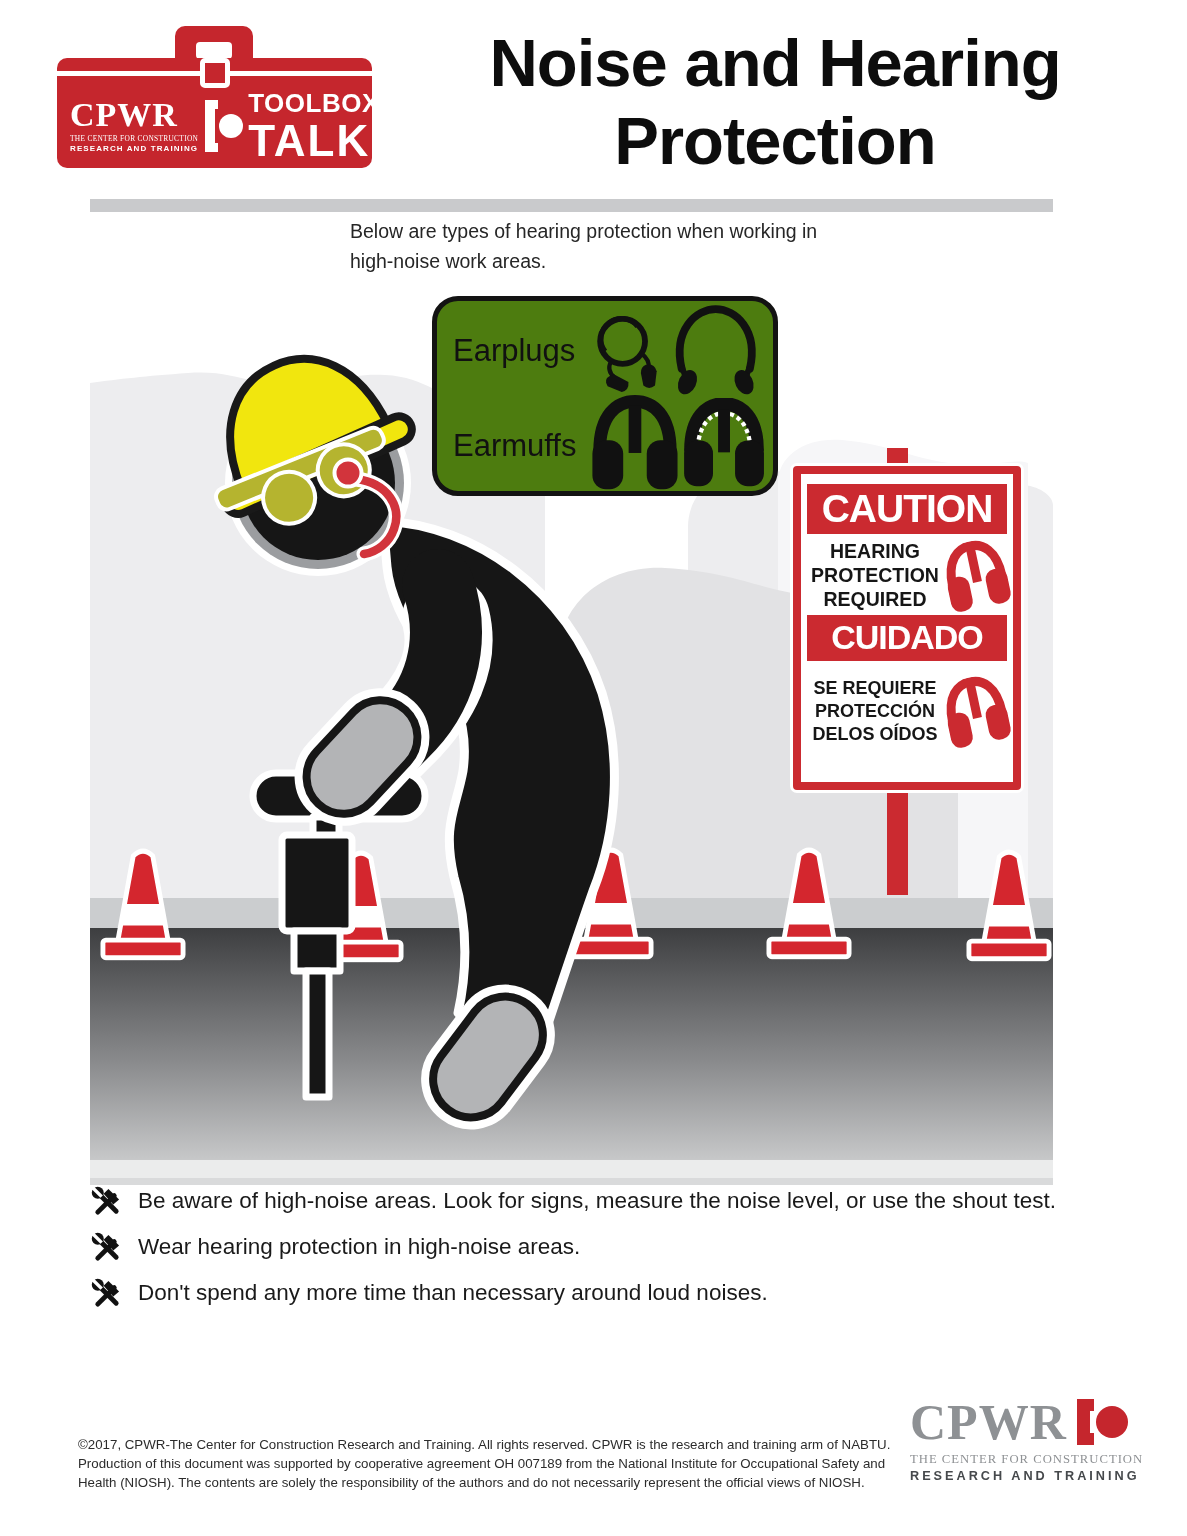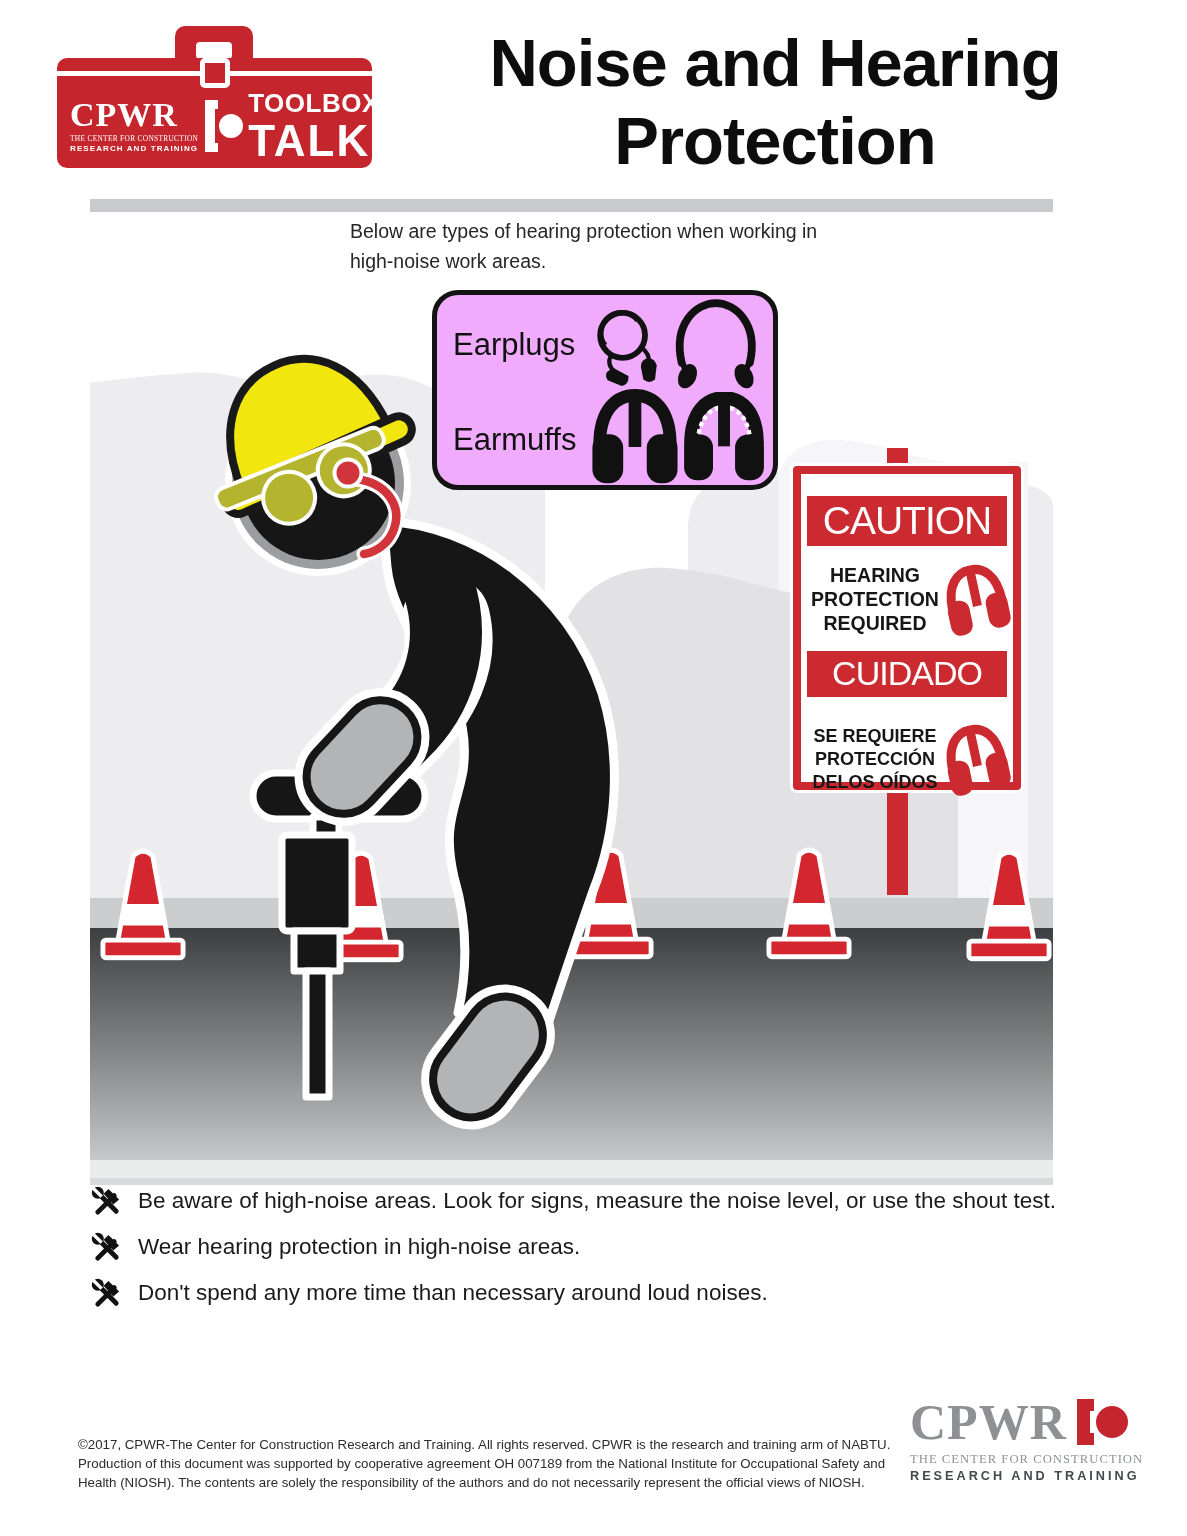--- a/index.html
+++ b/index.html
@@ -40,33 +40,33 @@
   .strip2{position:absolute;left:0;top:913px;width:100%;height:7px;background:#d9dadb;}
   .cone{position:absolute;width:86px;height:118px;}
   .cone.c1{left:10px;top:578px;} .cone.c2{left:228px;top:580px;} .cone.c3{left:478px;top:577px;}
   .cone.c4{left:676px;top:577px;} .cone.c5{left:876px;top:579px;}
   .worker-svg{position:absolute;left:0;top:0;}
 
   
   .post{position:absolute;left:797px;top:183px;width:21px;height:447px;background:#cb2a30;}
   .sign{position:absolute;left:703px;top:201px;width:204px;height:296px;background:#fff;
         border:8px solid #cb2a30;border-radius:4px;box-shadow:0 0 0 3px #fff;padding:6px 4px;box-sizing:content-box;}
-  .sign-banner{background:#cb2a30;color:#fff;font-weight:400;text-align:center;margin:16px 2px;}
+  .sign-banner{background:#cb2a30;color:#fff;font-weight:700;text-align:center;margin:4px 2px;}
   .sign-banner.en{font-size:39px;height:50px;line-height:49px;letter-spacing:-1px;}
   .sign-banner.es{font-size:34px;height:46px;line-height:45px;letter-spacing:-1px;}
   .sign-row{display:flex;align-items:center;}
   .sign-row.en{height:73px;}
   .sign-row.es{height:92px;}
   .sign-text{flex:1;text-align:center;font-weight:700;color:#161616;}
   .sign-row.en .sign-text{font-size:19.5px;line-height:24px;}
   .sign-row.es .sign-text{font-size:18px;line-height:23px;}
   .sign-muff{width:62px;height:70px;color:#cb2a30;transform:rotate(-12deg);flex:none;margin-right:2px;}
 
   
-  .callout{position:absolute;left:342px;top:25px;width:346px;height:200px;background:#f0abfc;
+  .callout{position:absolute;left:342px;top:31px;width:346px;height:200px;background:#4d7c0f;
            border:5px solid #131313;border-radius:26px;box-sizing:border-box;display:flex;flex-direction:column;}
   .callout-row{flex:1;display:flex;align-items:center;padding:0 8px 0 16px;}
   .callout-label{width:138px;font-size:31px;color:#111;flex:none;}
   .icon-plugs-corded{width:80px;height:88px;margin-top:4px;}
   .icon-plugs-banded{width:102px;height:100px;}
   .icon-muff{width:90px;height:96px;color:#111;margin-top:-6px;}
   .icon-muff.p2{width:84px;height:90px;margin-left:4px;}
 
   
   .bullets{position:absolute;left:91px;top:1186px;width:990px;display:flex;flex-direction:column;gap:15px;}

